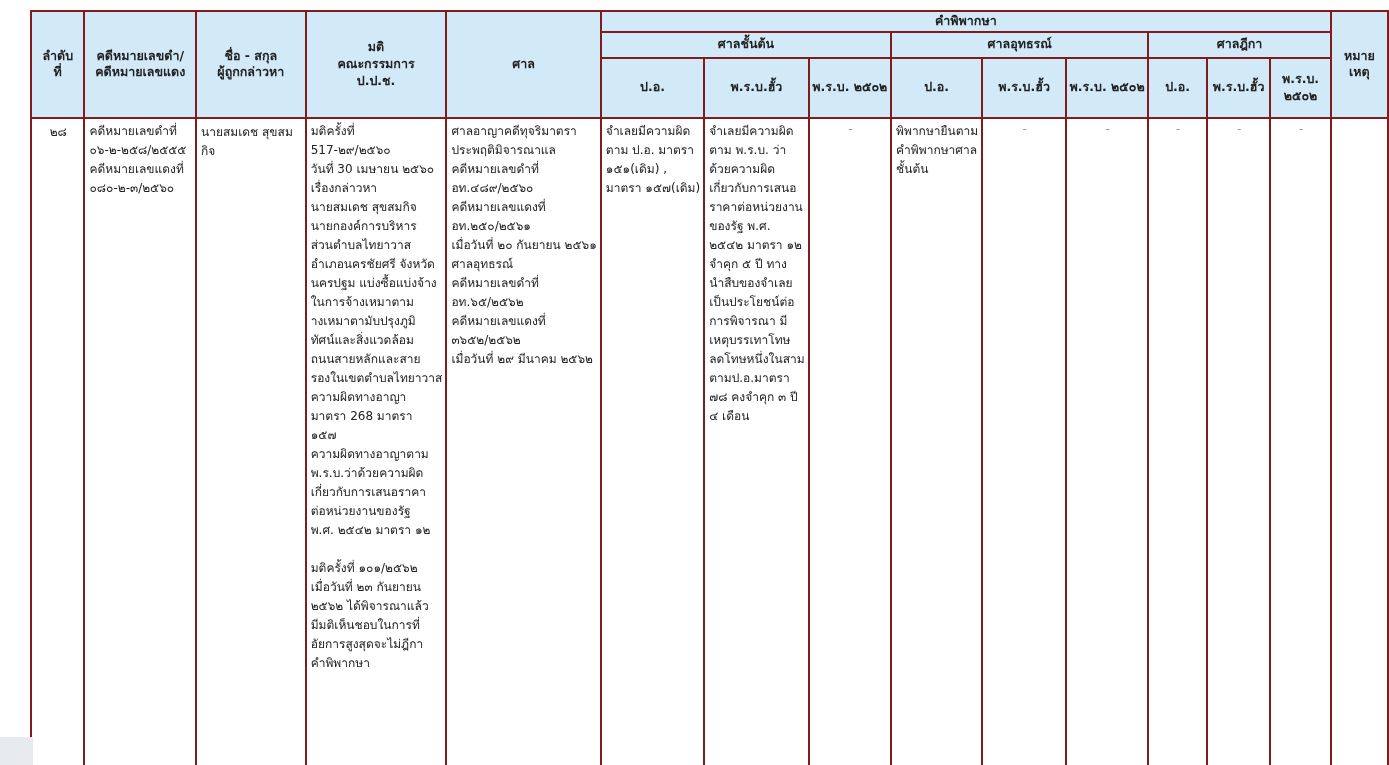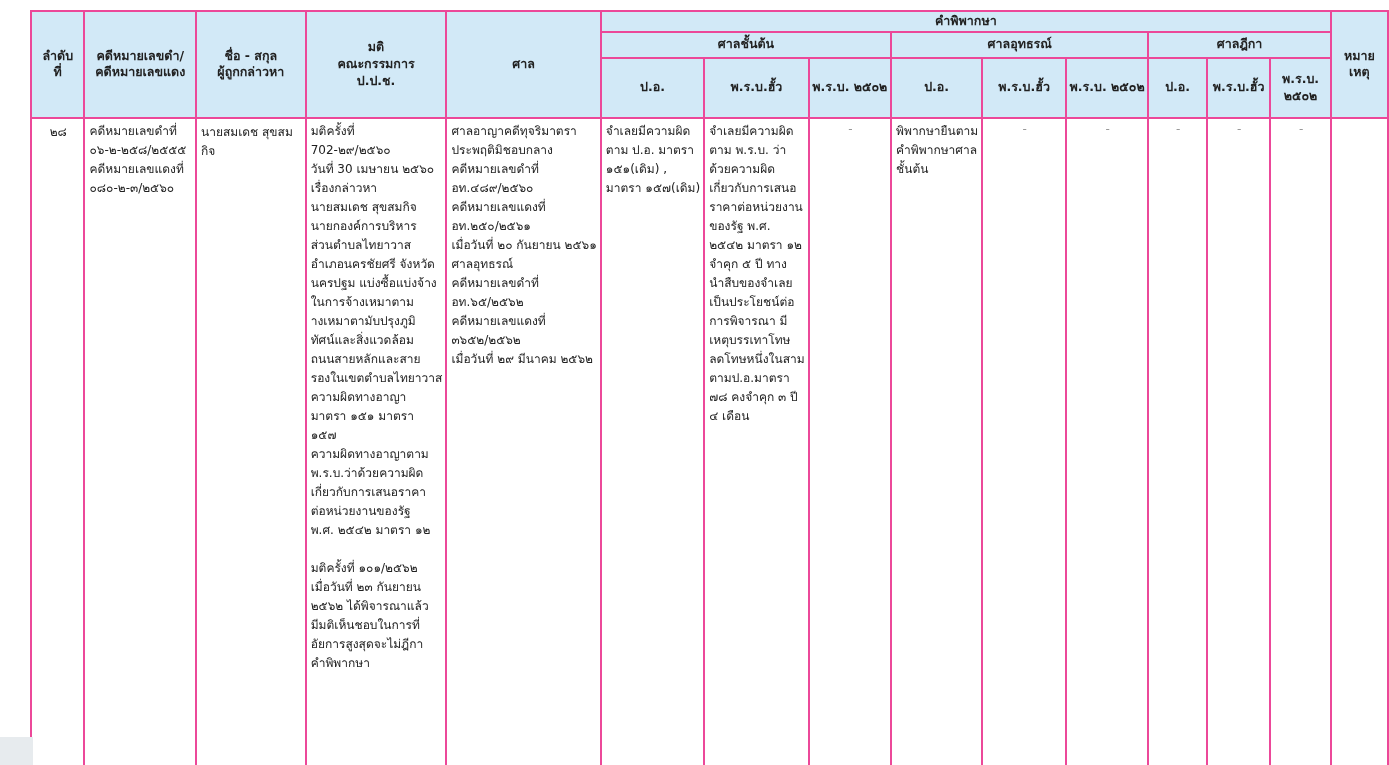--- a/index.html
+++ b/index.html
@@ -13,21 +13,21 @@
     color: #212121;
   }
   .doc-table {
     position: absolute;
     left: 30px;
     top: 10px;
     border-collapse: collapse;
     table-layout: fixed;
   }
   .doc-table th, .doc-table td {
-    border: 2px solid #ec4899;
+    border: 2px solid #7f1d1d;
     box-sizing: border-box;
     overflow: hidden;
   }
   .doc-table thead th {
     background: #d2e9f7;
     font-weight: bold;
     font-size: 12.5px;
     text-align: center;
     vertical-align: middle;
     white-space: pre-line;
@@ -126,52 +126,52 @@
       <td class="center-top">๒๘</td>
       <td>
           <div class="line"><span>คดีหมายเลขดำที่</span></div>
           <div class="line"><span>๐๖-๒-๒๕๘/๒๕๕๕</span></div>
           <div class="line"><span>คดีหมายเลขแดงที่</span></div>
           <div class="line"><span>๐๘๐-๒-๓/๒๕๖๐</span></div>
         </td>
       <td>นายสมเดช สุขสมกิจ</td>
       <td>
           <div class="line"><span class="b">มติครั้งที่</span></div>
-          <div class="line"><span>702-๒๙/๒๕๖๐</span></div>
+          <div class="line"><span>517-๒๙/๒๕๖๐</span></div>
           <div class="line"><span>วันที่ 30 เมษายน ๒๕๖๐</span></div>
           <div class="line"><span class="b">เรื่องกล่าวหา</span></div>
           <div class="line"><span>นายสมเดช สุขสมกิจ</span></div>
           <div class="line"><span>นายกองค์การบริหาร</span></div>
           <div class="line"><span>ส่วนตำบลไทยาวาส</span></div>
           <div class="line"><span>อำเภอนครชัยศรี จังหวัด</span></div>
           <div class="line"><span>นครปฐม แบ่งซื้อแบ่งจ้าง</span></div>
           <div class="line"><span>ในการจ้างเหมาตาม</span></div>
           <div class="line"><span>างเหมาตามับปรุงภูมิ</span></div>
           <div class="line"><span>ทัศน์และสิ่งแวดล้อม</span></div>
           <div class="line"><span>ถนนสายหลักและสาย</span></div>
           <div class="line"><span>รองในเขตตำบลไทยาวาส</span></div>
           <div class="line"><span class="b">ความผิดทางอาญา</span></div>
-          <div class="line"><span>มาตรา ๑๕๑ มาตรา</span></div>
+          <div class="line"><span>มาตรา 268 มาตรา</span></div>
           <div class="line"><span>๑๕๗</span></div>
           <div class="line"><span class="b">ความผิดทางอาญาตาม</span></div>
           <div class="line"><span class="b">พ.ร.บ.ว่าด้วยความผิด</span></div>
           <div class="line"><span class="b">เกี่ยวกับการเสนอราคา</span></div>
           <div class="line"><span class="b">ต่อหน่วยงานของรัฐ</span></div>
           <div class="line"><span class="b">พ.ศ. ๒๕๔๒ </span><span>มาตรา ๑๒</span></div>
           <div class="line gap"><span></span></div>
           <div class="line"><span class="b">มติครั้งที่ ๑๐๑/๒๕๖๒</span></div>
           <div class="line"><span class="b">เมื่อวันที่ ๒๓ กันยายน</span></div>
           <div class="line"><span class="b">๒๕๖๒ </span><span>ได้พิจารณาแล้ว</span></div>
           <div class="line"><span>มีมติเห็นชอบในการที่</span></div>
           <div class="line"><span>อัยการสูงสุดจะไม่ฎีกา</span></div>
           <div class="line"><span>คำพิพากษา</span></div>
         </td>
       <td>
           <div class="line"><span class="b">ศาลอาญาคดีทุจริมาตรา</span></div>
-          <div class="line"><span class="b">ประพฤติมิชอบกลาง</span></div>
+          <div class="line"><span class="b">ประพฤติมิจารณาแล</span></div>
           <div class="line"><span>คดีหมายเลขดำที่</span></div>
           <div class="line"><span>อท.๔๘๙/๒๕๖๐</span></div>
           <div class="line"><span>คดีหมายเลขแดงที่</span></div>
           <div class="line"><span>อท.๒๕๐/๒๕๖๑</span></div>
           <div class="line"><span>เมื่อวันที่ ๒๐ กันยายน ๒๕๖๑</span></div>
           <div class="line"><span class="b">ศาลอุทธรณ์</span></div>
           <div class="line"><span>คดีหมายเลขดำที่</span></div>
           <div class="line"><span>อท.๖๕/๒๕๖๒</span></div>
           <div class="line"><span>คดีหมายเลขแดงที่</span></div>
           <div class="line"><span>๓๖๕๒/๒๕๖๒</span></div>

